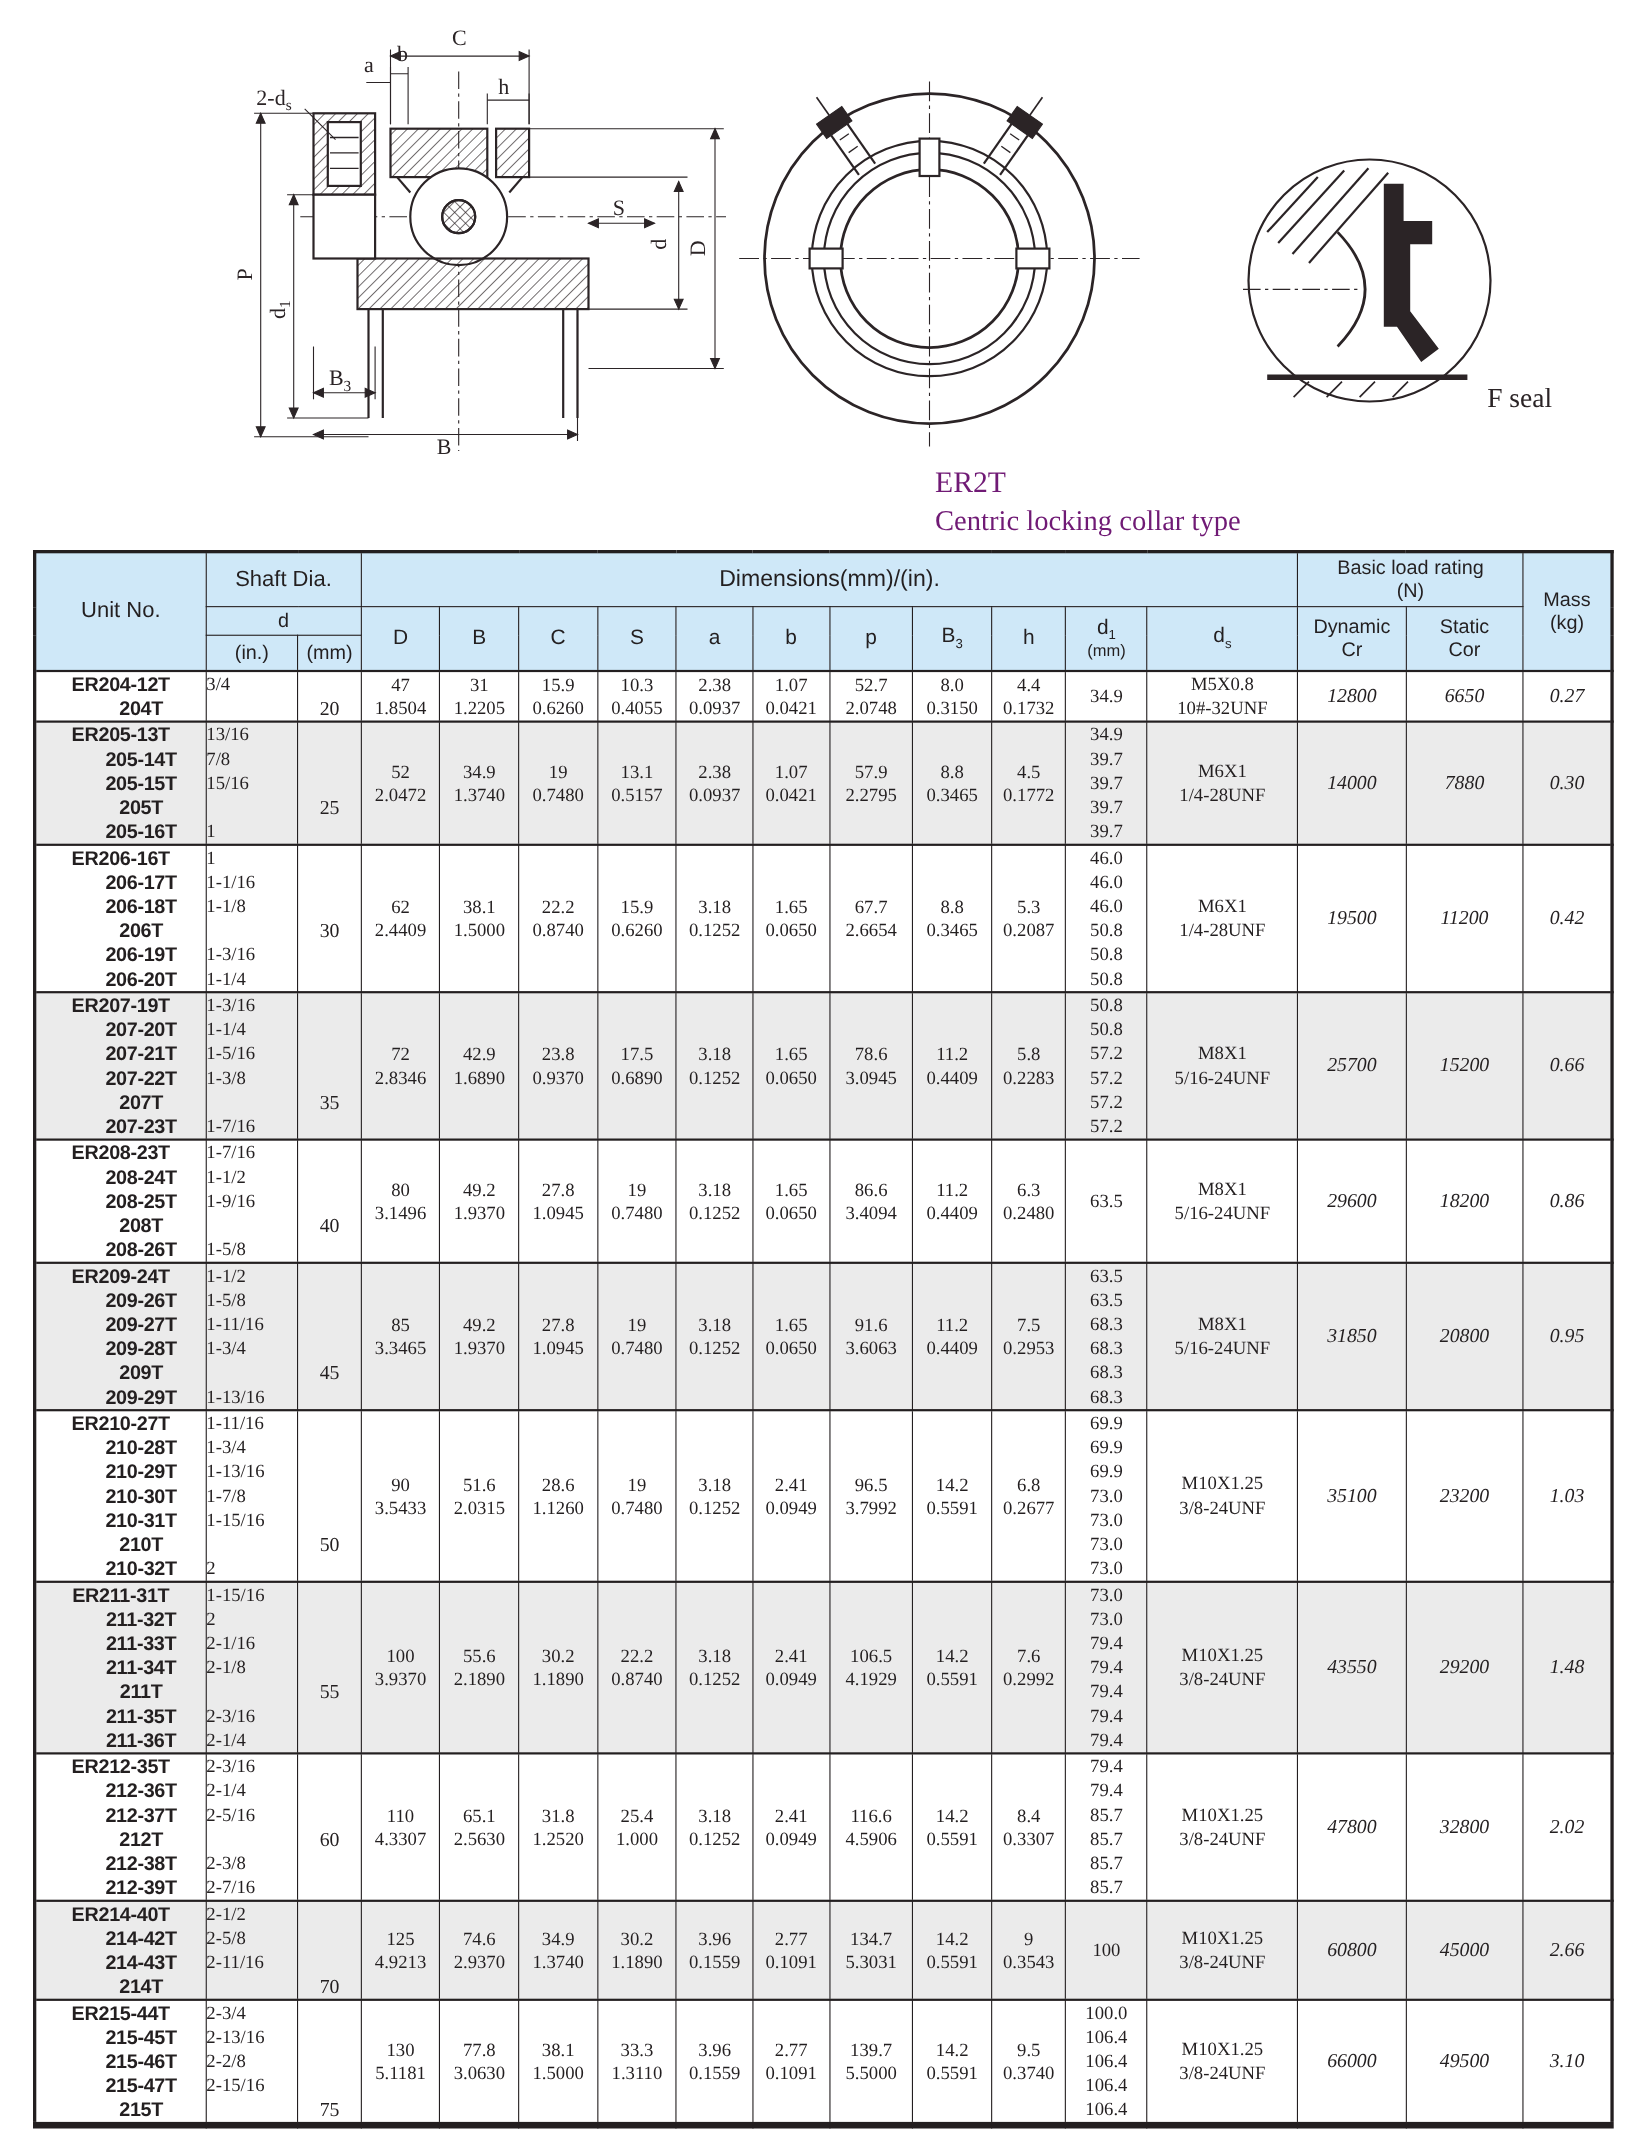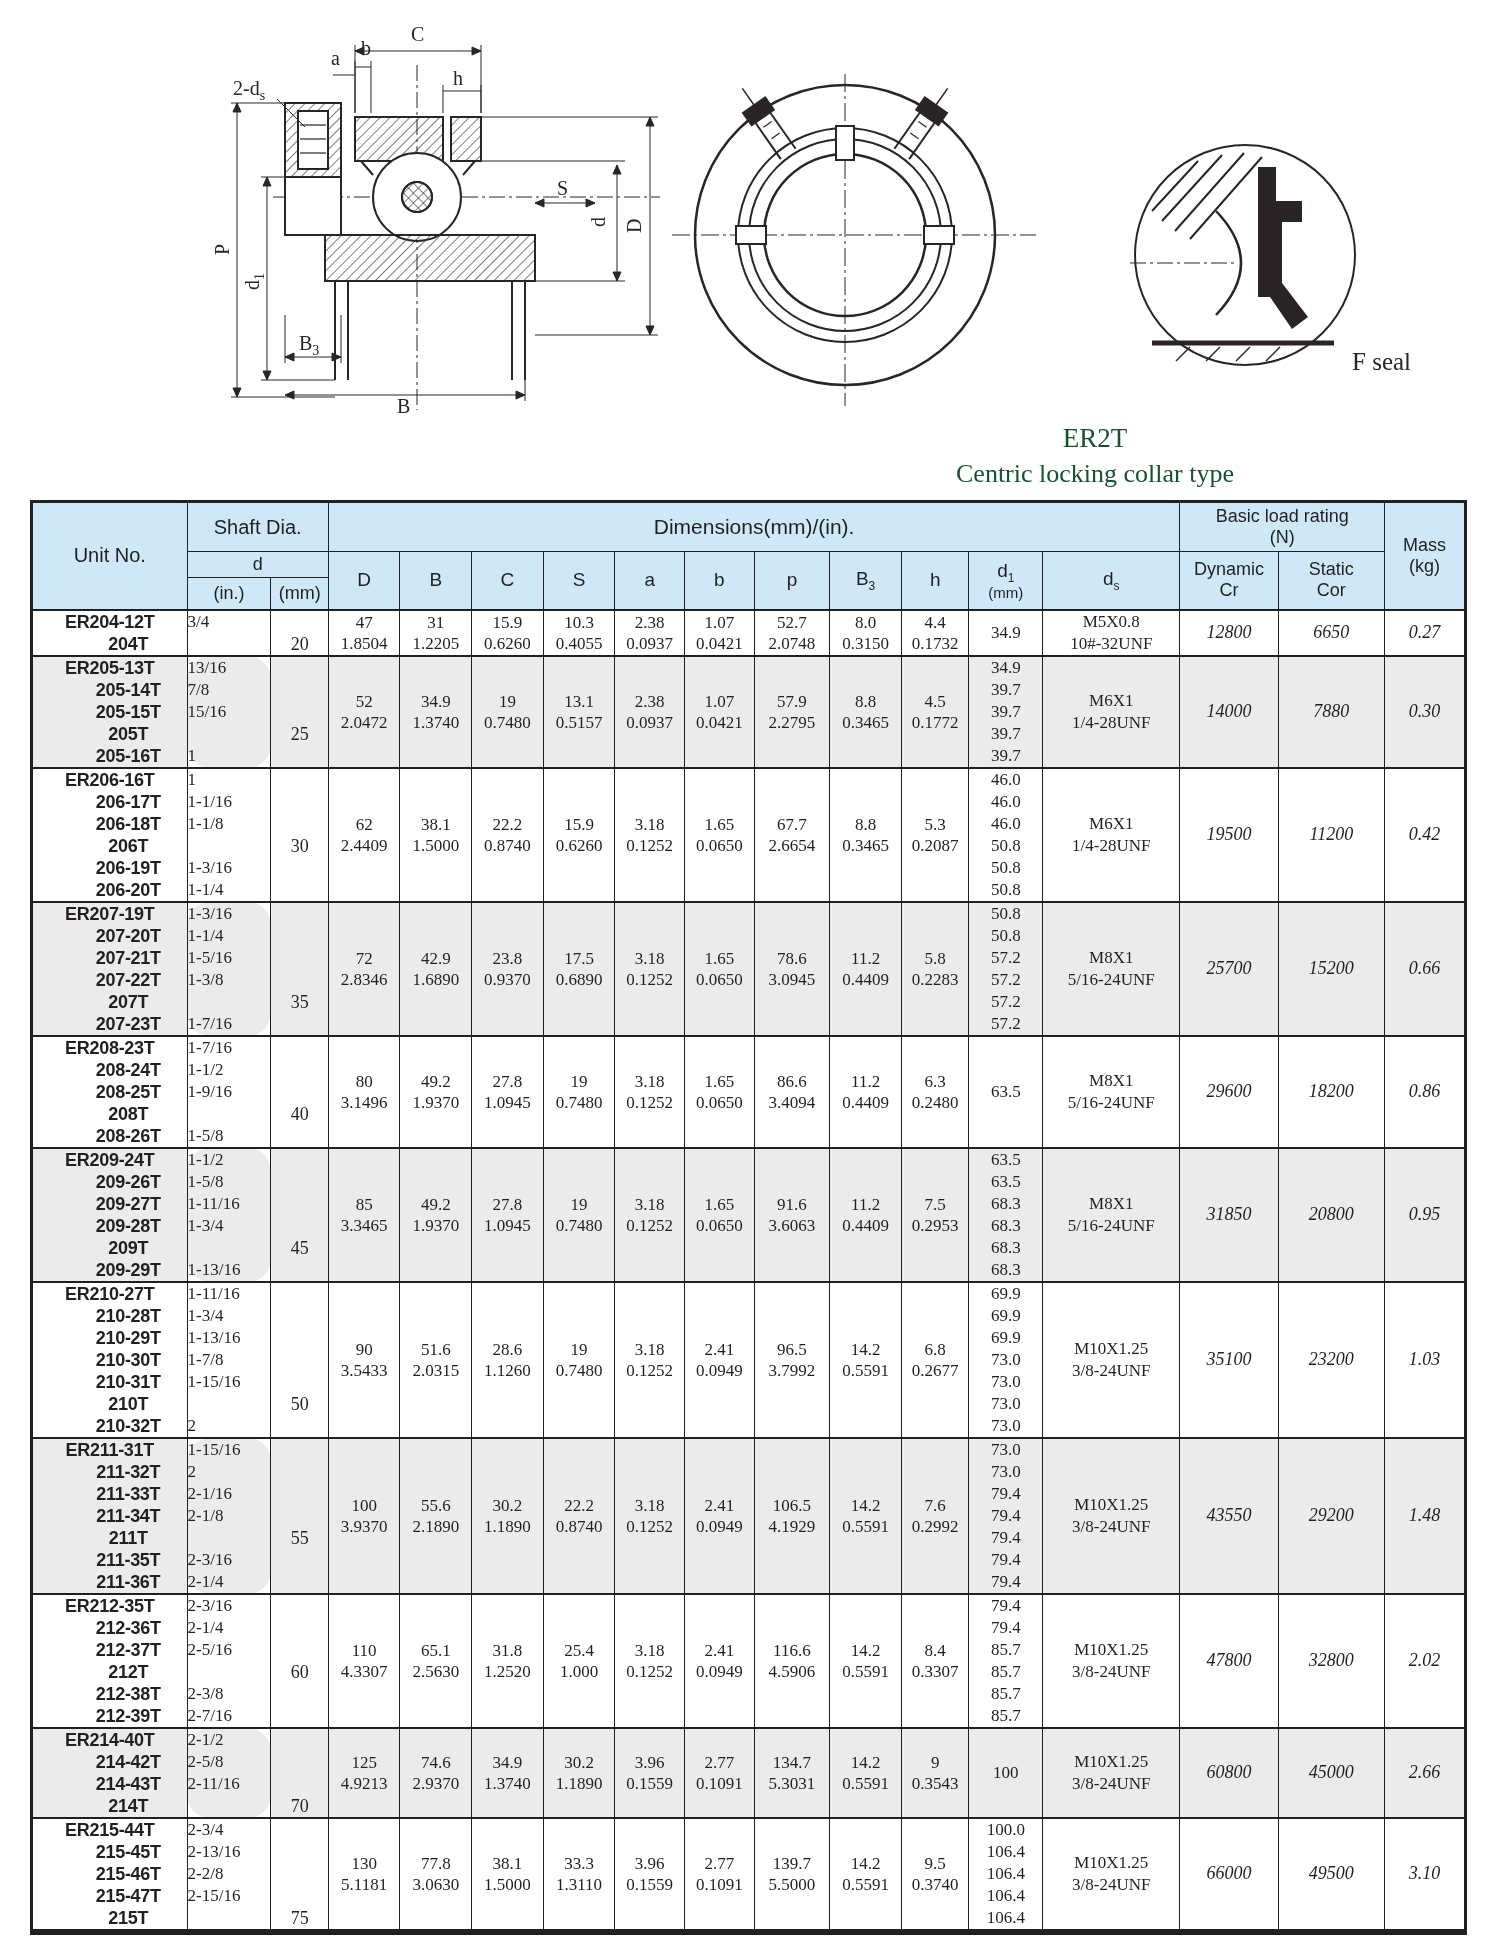--- a/index.html
+++ b/index.html
@@ -1,21 +1,21 @@
 <!DOCTYPE html>
 <html><head>
 <meta charset="utf-8">
 <style>
   html,body{margin:0;padding:0;background:#fff;}
   body{width:1497px;height:1949px;position:relative;font-family:"Liberation Sans",sans-serif;color:#231f20;}
   .drawings{position:relative;width:1497px;height:500px;}
   .drawings svg{position:absolute;}
   svg text{font-family:"Liberation Serif",serif;fill:#2b2426;}
-  .doc-title{position:absolute;left:850px;top:420px;width:490px;text-align:center;
-    font-family:"Liberation Serif",serif;color:#14532d;font-size:27px;line-height:36px;}
+  .doc-title{position:absolute;left:850px;top:420px;width:490px;
+    font-family:"Liberation Serif",serif;color:#701a75;font-size:27px;line-height:36px;}
   .doc-title .t2{font-size:26px;}
 
   .spec-table{border-collapse:collapse;table-layout:fixed;width:1437px;margin-left:30px;
     border:3px solid #231f20;border-bottom-width:6px;}
   .spec-table th,.spec-table td{border:1px solid #231f20;padding:0;}
   .spec-table thead th{background:#cfe8f8;font-weight:normal;vertical-align:middle;text-align:center;}
   .spec-table thead{border-bottom:2px solid #231f20;}
   tbody tr{border-top:2px solid #231f20;}
   tr.alt td{background:#ebebeb;}
   .h-big{font-size:21px;}
@@ -24,21 +24,21 @@
   .h-let{font-size:19px;font-weight:normal;}
   .spec-table sub{font-size:12px;}
   .h-unit{font-size:15px;line-height:16px;}
   .h-two{font-size:18px;line-height:21px;}
   .r1{height:50px;} .r2{height:26px;} .r3{height:32px;}
 
   .cell{vertical-align:middle;text-align:center;}
   .unit-cell{text-align:center;padding:5px 2px 5px 5px;}
   .unit-line{font-weight:bold;font-size:18px;line-height:22px;white-space:nowrap;letter-spacing:-0.3px;}
   .unit-line.cont{padding-left:37px;}
-  .in-cell{text-align:left;padding:5px 2px 5px 7px;font-family:"Liberation Serif",serif;border-radius:23px;}
+  .in-cell{text-align:left;padding:5px 2px 5px 7px;font-family:"Liberation Serif",serif;}
   .in-line{font-size:17px;line-height:22px;min-height:22px;white-space:nowrap;}
   .mm-cell{vertical-align:top;font-family:"Liberation Serif",serif;padding-top:5px;}
   .mm-val{font-size:18px;line-height:22px;}
   .dim-cell{font-family:"Liberation Serif",serif;}
   .dim-mm,.dim-in{font-size:17px;line-height:21px;}
   .d1-cell{font-family:"Liberation Serif",serif;}
   .d1-line{font-size:17px;line-height:22px;}
   .ds-cell{font-family:"Liberation Serif",serif;}
   .ds-line{font-size:17px;line-height:22px;}
   .num-cell{font-family:"Liberation Serif",serif;font-size:18px;font-style:italic;}

